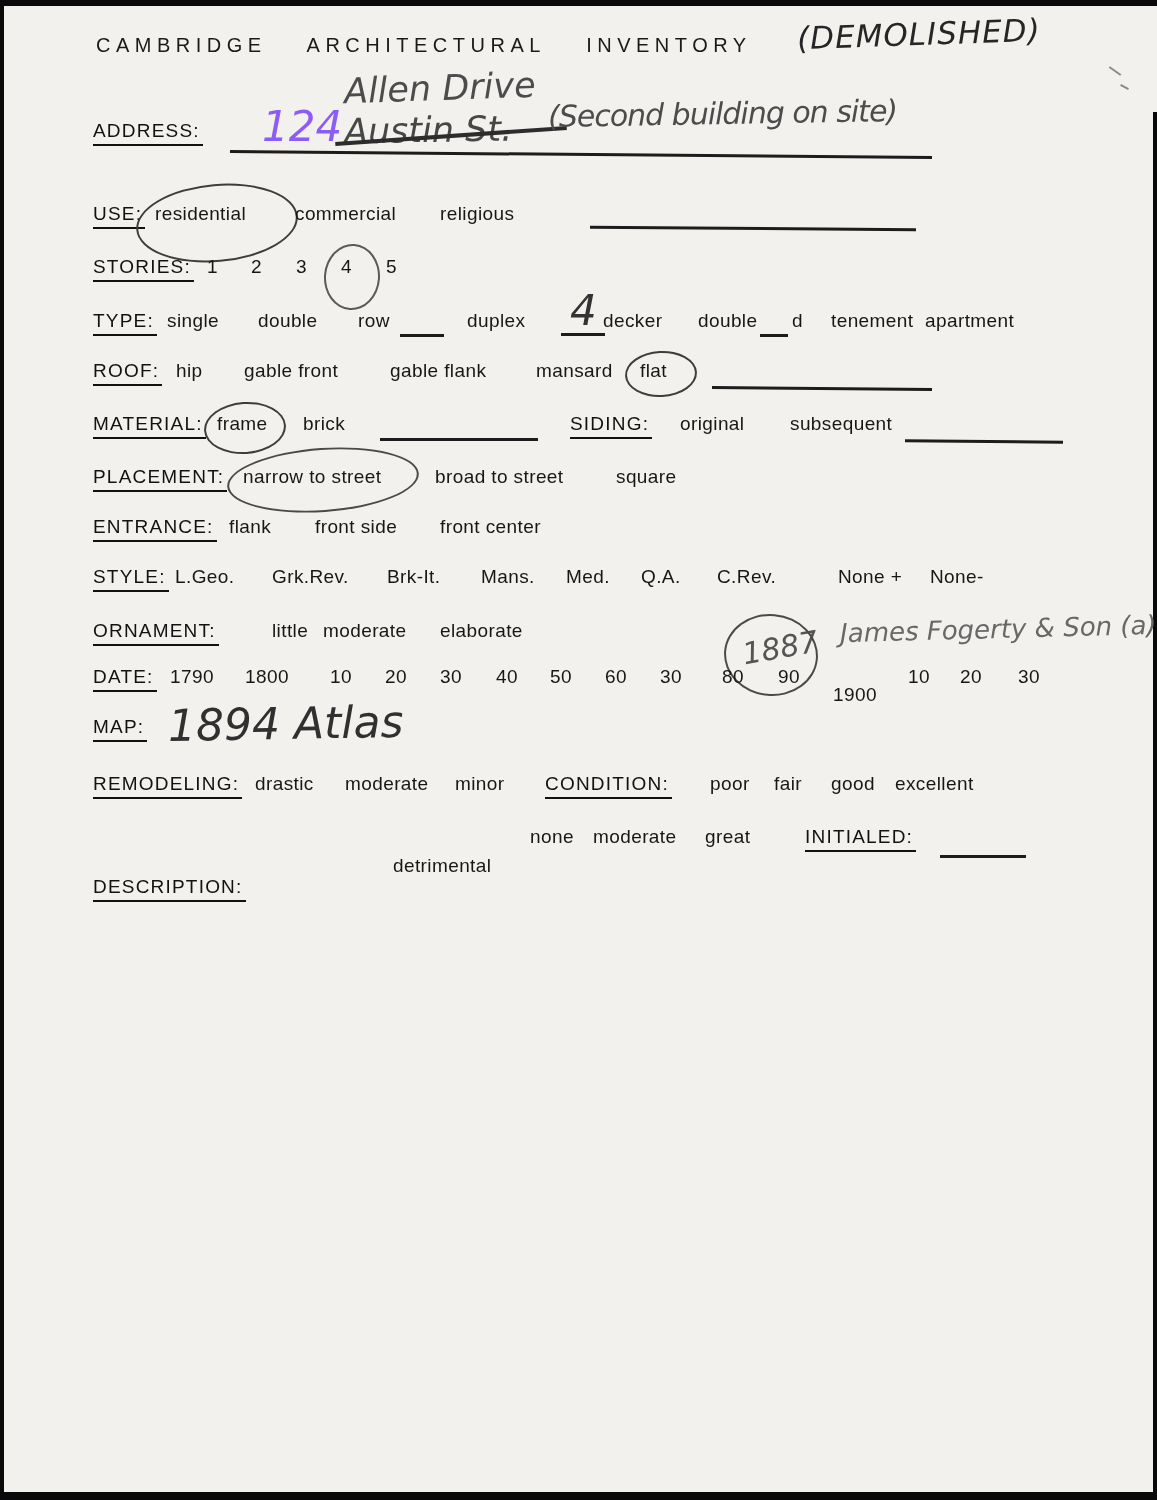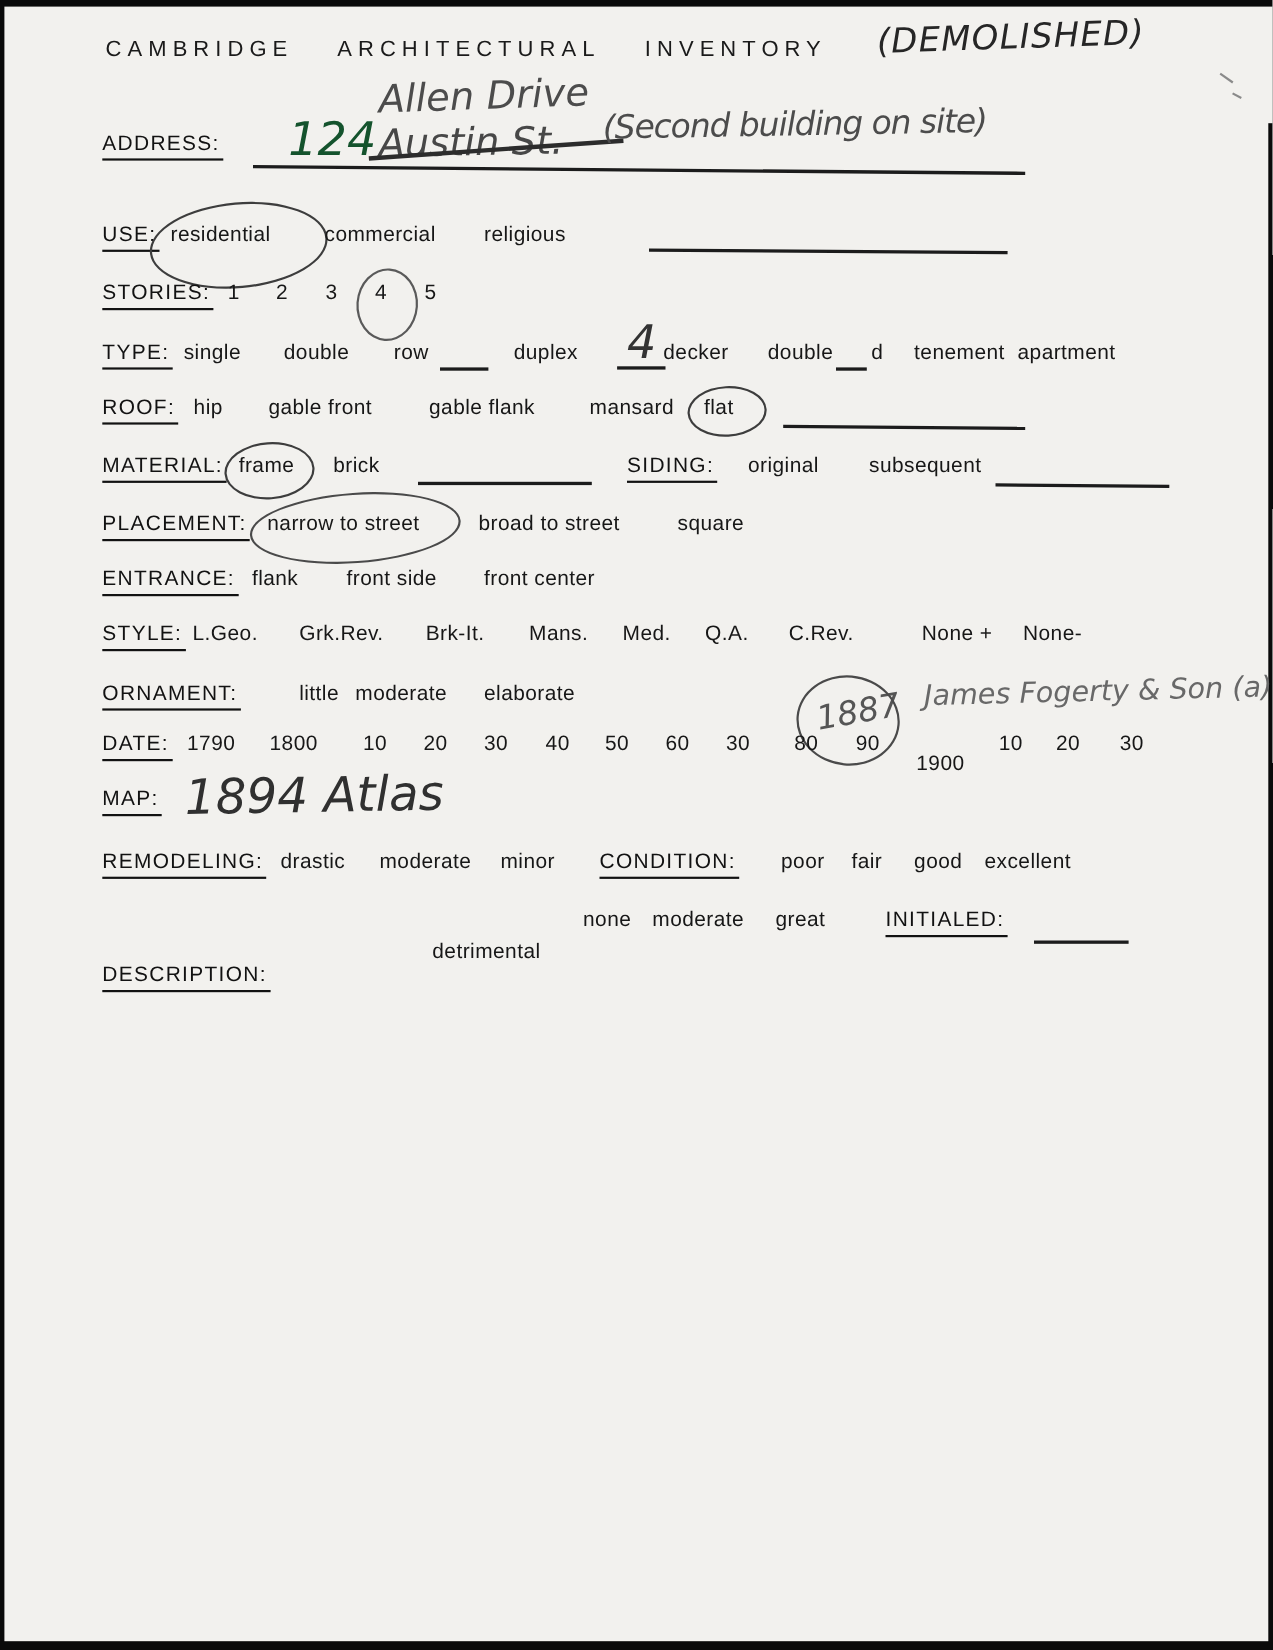--- a/index.html
+++ b/index.html
@@ -26,21 +26,21 @@
   <div class="edge" style="left:1153px;top:112px;width:4px;height:1388px;"></div>
   <div class="speck" style="left:1108px;top:70px;width:14px;height:2px;transform:rotate(35deg);"></div>
   <div class="speck" style="left:1120px;top:86px;width:9px;height:2px;transform:rotate(28deg);"></div>
 
   <div class="title" style="left:96px;top:22px;margin-top:12px;">CAMBRIDGE ARCHITECTURAL INVENTORY</div>
 
   <div class="hw" style="left:797px;top:16px;font-size:31px;color:#262626;letter-spacing:1px;transform:rotate(-2deg);">(DEMOLISHED)</div>
 
   <span class="lbl" style="left:93px;top:120px;">ADDRESS:</span>
   <div class="ln" style="left:230px;top:153px;width:702px;transform:rotate(0.5deg);"></div>
-  <div class="hw" style="left:262px;top:102px;font-size:42px;color:#14532d;">124</div>
+  <div class="hw" style="left:262px;top:102px;font-size:42px;color:#8b5cf6;">124</div>
   <div class="hw" style="left:344px;top:110px;font-size:35px;color:#474747;transform:rotate(-1deg);">Austin St.</div>
   <div class="ln" style="left:335px;top:134px;width:232px;height:3.5px;background:#2c2c2c;transform:rotate(-4deg);"></div>
   <div class="hw" style="left:344px;top:68px;font-size:35px;color:#4c4c4c;transform:rotate(-2deg);">Allen Drive</div>
   <div class="hw" style="left:548px;top:96px;font-size:30px;color:#4c4c4c;letter-spacing:-1px;transform:rotate(-1deg);">(Second building on site)</div>
 
   <span class="lbl" style="left:93px;top:203px;">USE:</span>
   <span class="opt" style="left:155px;top:203px;">residential</span>
   <div class="circ" style="left:136px;top:184px;width:158px;height:74px;transform:rotate(-5deg);"></div>
   <span class="opt" style="left:295px;top:203px;">commercial</span>
   <span class="opt" style="left:440px;top:203px;">religious</span>

